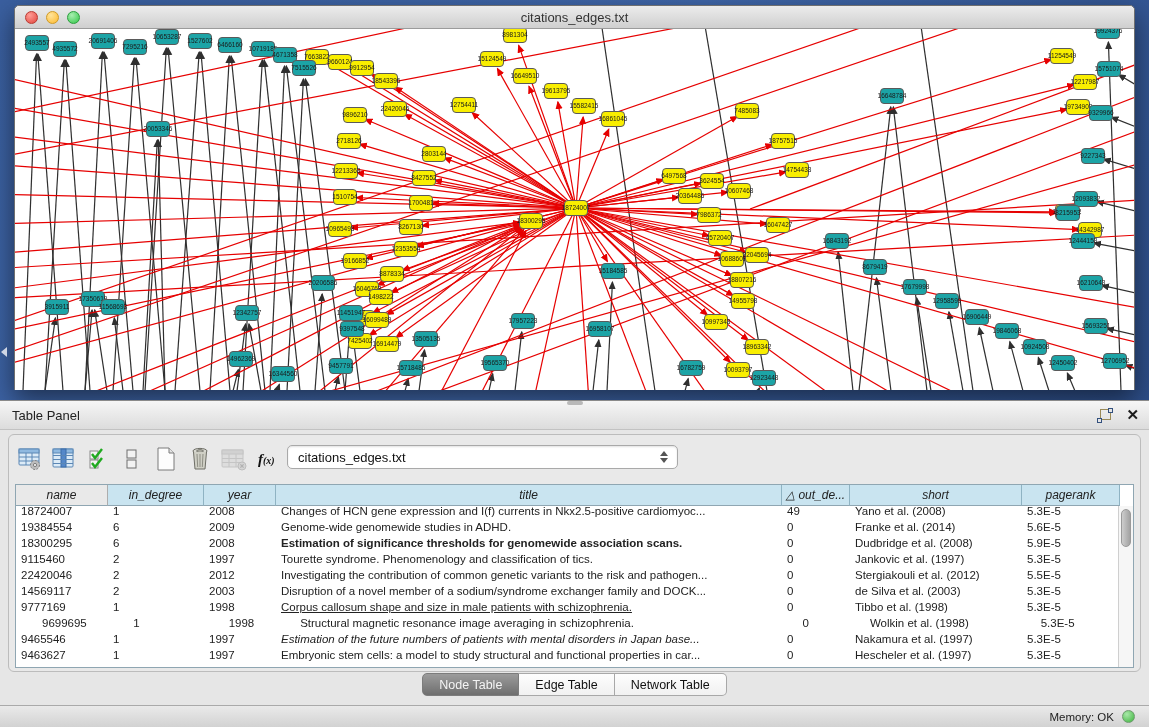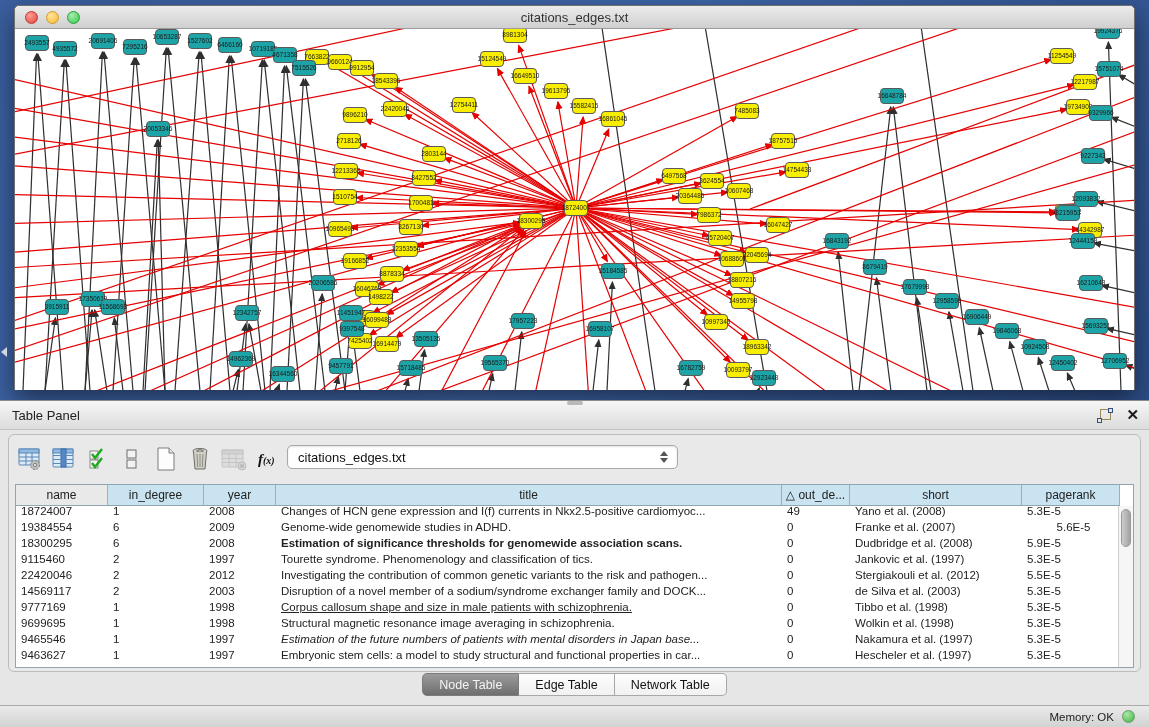--- a/index.html
+++ b/index.html
@@ -52,21 +52,21 @@
     border:1px solid #a9a9a9; border-radius:5px; box-shadow:inset 0 1px 2px rgba(0,0,0,.12);
     display:flex; align-items:center; }
   .combo-text { margin-left:10px; font-size:13px; color:#111; flex:1; }
   .combo-spin { width:18px; display:flex; flex-direction:column; align-items:center; gap:2px; margin-right:4px; }
   .combo-spin .up { width:0; height:0; border-left:4px solid transparent; border-right:4px solid transparent; border-bottom:5px solid #555; }
   .combo-spin .dn { width:0; height:0; border-left:4px solid transparent; border-right:4px solid transparent; border-top:5px solid #555; }
 
   
   .table-box { position:absolute; left:15px; top:84px; width:1119px; height:184px;
     background:#fff; border:1px solid #8fa6b2; }
-  .thead { display:flex; height:18px; }
+  .thead { display:flex; height:18px;font-style:italic; }
   .th { height:21px; line-height:20px; font-size:12px; color:#222; text-align:center;
     background:#c9e4f0; border-right:1px solid #8fb3c3; border-bottom:1px solid #8fa6b2;
     overflow:hidden; white-space:nowrap; }
   .th.gray { background:#e9e9e9; border-right:1px solid #adadad; }
   .tbody { position:relative; }
   .tr { display:flex; height:16px; }
   .td { height:16px; line-height:16px; font-size:11.5px; color:#222; padding-left:5px;
     overflow:hidden; white-space:nowrap; }
   .vscroll { position:absolute; right:0; top:21px; width:15px; height:161px;
     background:#f6f6f6; border-left:1px solid #cfcfcf; }
@@ -585,22 +585,22 @@
           <div class="td" style="width: 68px;">49</div>
           <div class="td" style="width: 172px;">Yano et al. (2008)</div>
           <div class="td" style="width: 98px;">5.3E-5</div>
         </div>
         <div class="tr">
           <div class="td" style="width: 92px;">19384554</div>
           <div class="td" style="width: 96px;">6</div>
           <div class="td" style="width: 72px;">2009</div>
           <div class="td" style="width: 506px;">Genome-wide genomewide studies in ADHD.</div>
           <div class="td" style="width: 68px;">0</div>
-          <div class="td" style="width: 172px;">Franke et al. (2007)</div>
-          <div class="td" style="width: 98px; text-align: center;">5.6E-5</div>
+          <div class="td" style="width: 172px;">Franke et al. (2014)</div>
+          <div class="td" style="width: 98px;">5.6E-5</div>
         </div>
         <div class="tr">
           <div class="td" style="width: 92px;">18300295</div>
           <div class="td" style="width: 96px;">6</div>
           <div class="td" style="width: 72px;">2008</div>
           <div class="td" style="width: 506px; font-weight: bold;">Estimation of significance thresholds for genomewide association scans.</div>
           <div class="td" style="width: 68px;">0</div>
           <div class="td" style="width: 172px;">Dudbridge et al. (2008)</div>
           <div class="td" style="width: 98px;">5.9E-5</div>
         </div>
@@ -634,21 +634,21 @@
         <div class="tr">
           <div class="td" style="width: 92px;">9777169</div>
           <div class="td" style="width: 96px;">1</div>
           <div class="td" style="width: 72px;">1998</div>
           <div class="td" style="width: 506px; text-decoration: underline;">Corpus callosum shape and size in male patients with schizophrenia.</div>
           <div class="td" style="width: 68px;">0</div>
           <div class="td" style="width: 172px;">Tibbo et al. (1998)</div>
           <div class="td" style="width: 98px;">5.3E-5</div>
         </div>
         <div class="tr">
-          <div class="td" style="width: 92px;">9699695</div>
+          <div class="td" style="width: 92px; margin-left: 21px;">9699695</div>
           <div class="td" style="width: 96px;">1</div>
           <div class="td" style="width: 72px;">1998</div>
           <div class="td" style="width: 506px;">Structural magnetic resonance image averaging in schizophrenia.</div>
           <div class="td" style="width: 68px;">0</div>
           <div class="td" style="width: 172px;">Wolkin et al. (1998)</div>
           <div class="td" style="width: 98px;">5.3E-5</div>
         </div>
         <div class="tr">
           <div class="td" style="width: 92px;">9465546</div>
           <div class="td" style="width: 96px;">1</div>

